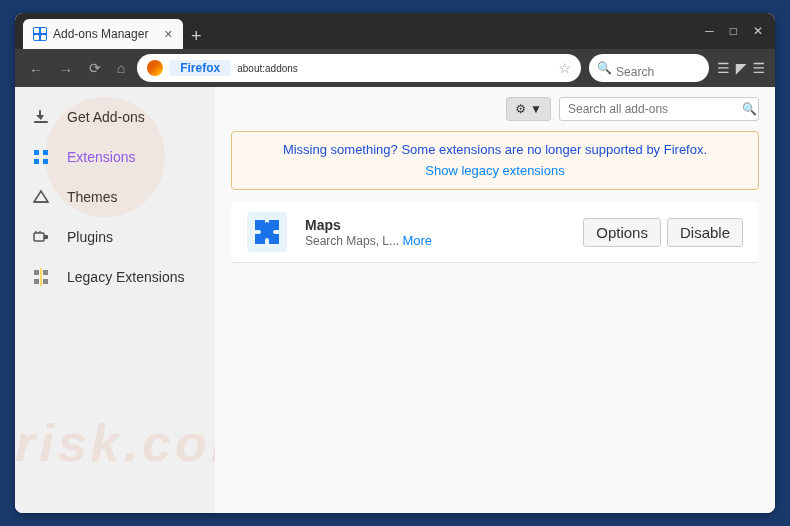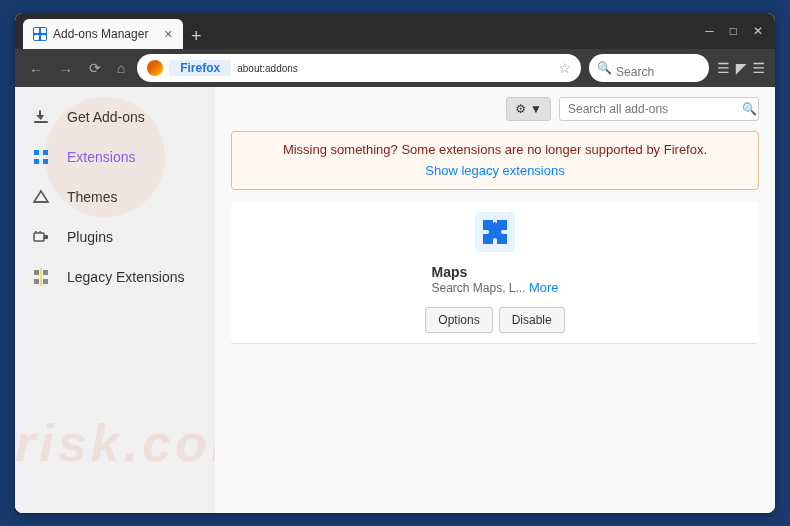--- a/index.html
+++ b/index.html
@@ -242,39 +242,38 @@
     .notice-banner {
       background: #fff8f0;
       border: 1px solid #e0c080;
       border-radius: 4px;
       margin: 0 16px 12px;
       padding: 10px 16px;
       text-align: center;
     }
     .notice-text {
       font-size: 13px;
-      color: #7f1d1d;
+      color: #1d4ed8;
       margin-bottom: 4px;
     }
     .notice-link {
       color: #0a84ff;
       font-size: 13px;
       cursor: pointer;
     }
     
     .extension-item {
       display: flex;
       align-items: center;
       padding: 10px 16px;
-      gap: 12px;
+      gap: 18px;
       border-bottom: 1px solid #e0e0e0;
       background: white;
       margin: 0 16px;
       border-radius: 4px;
-      flex-direction: column;
     }
     .ext-icon {
       width: 40px;
       height: 40px;
       flex-shrink: 0;
       display: flex;
       align-items: center;
       justify-content: center;
     }
     .ext-icon svg {
@@ -297,21 +296,21 @@
       color: #0a84ff;
       font-size: 13px;
       cursor: pointer;
     }
     .ext-actions {
       display: flex;
       gap: 6px;
     }
     .ext-btn {
       padding: 5px 12px;
-      font-size: 12px;
+      font-size: 15px;
       border: 1px solid #ccc;
       border-radius: 3px;
       background: #f5f5f5;
       cursor: pointer;
       color: #333;
     }
 
     
     .wm-text {
       position: absolute;

